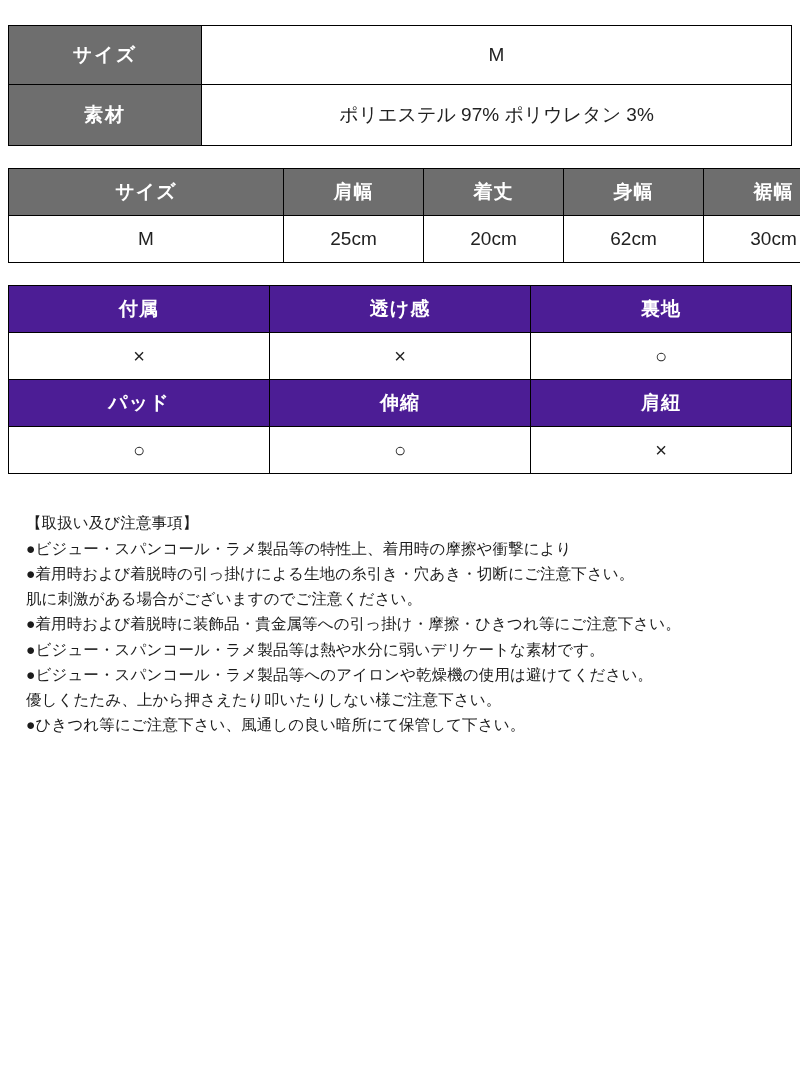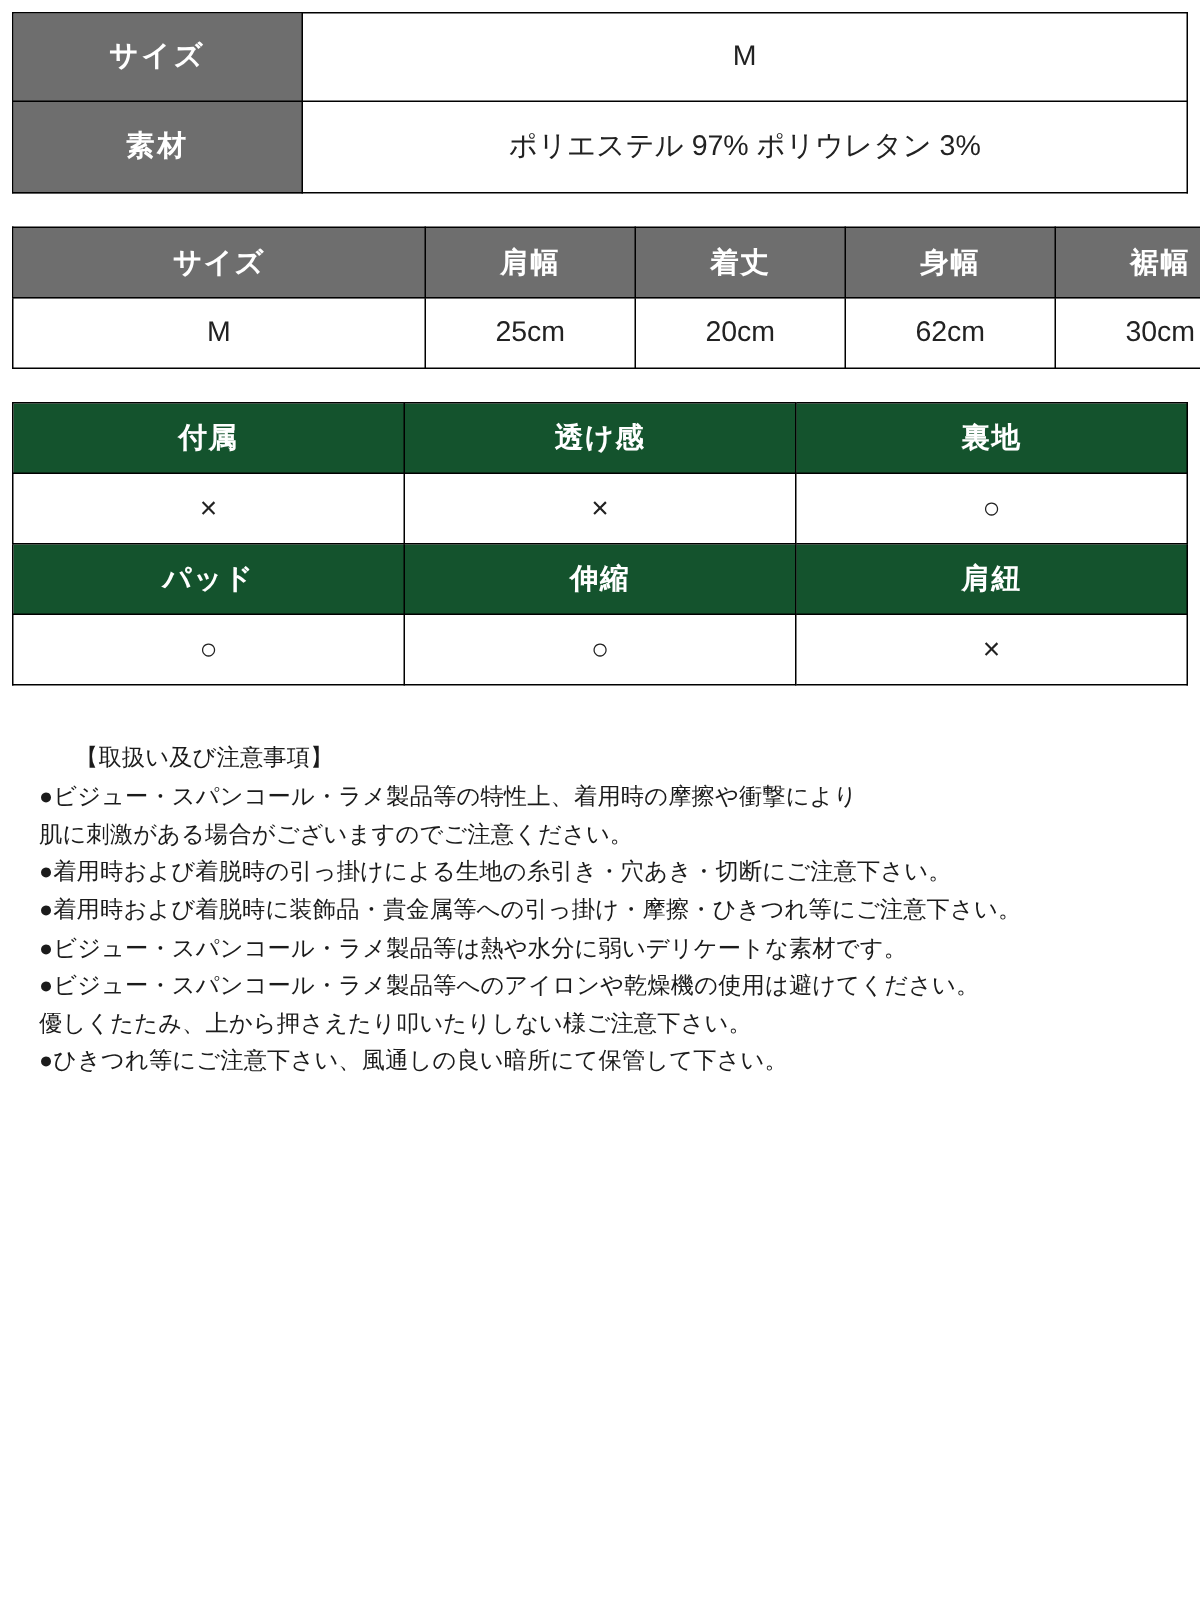--- a/index.html
+++ b/index.html
@@ -12,21 +12,21 @@
     height: 1067px;
     font-family: "Liberation Sans", "DejaVu Sans", sans-serif;
     color: #222222;
     -webkit-font-smoothing: antialiased;
   }
   .page {
     width: 800px;
     height: 1067px;
     position: relative;
     box-sizing: border-box;
-    padding: 8px 8px 0 8px;
+    padding: 25px 8px 0 8px;
   }
 
   table {
     border-collapse: collapse;
     width: 784px;
     table-layout: fixed;
   }
 
   
   .spec-table {
@@ -91,21 +91,21 @@
   .attr-table td {
     border: 1px solid #000000;
     text-align: center;
     vertical-align: middle;
     font-size: 19px;
     height: 30px;
     padding: 8px 4px;
     width: 33.33%;
   }
   .attr-table td.head {
-    background: #14532d;
+    background: #4c1d95;
     color: #ffffff;
     font-weight: bold;
     letter-spacing: 1px;
   }
   .attr-table td.val {
     background: #ffffff;
     color: #222222;
     font-size: 20px;
   }
 
@@ -115,21 +115,20 @@
     font-size: 15.5px;
     line-height: 1.62;
     color: #1b1b1b;
     letter-spacing: 0.1px;
   }
   .notes .note-line {
     white-space: pre-wrap;
   }
   .notes .note-title {
     margin-bottom: 1px;
-    margin-left: 24px;
   }
 </style>
 </head>
 <body>
 
 <div class="page">
 
   <table class="spec-table">
     <tbody>
       <tr class="row-size">
@@ -185,22 +184,22 @@
         <td class="val">○</td>
         <td class="val">○</td>
         <td class="val">×</td>
       </tr>
     </tbody>
   </table>
 
   <div class="notes">
     <div class="note-line note-title">【取扱い及び注意事項】</div>
     <div class="note-line">●ビジュー・スパンコール・ラメ製品等の特性上、着用時の摩擦や衝撃により</div>
+    <div class="note-line">●着用時および着脱時の引っ掛けによる生地の糸引き・穴あき・切断にご注意下さい。</div>
     <div class="note-line">肌に刺激がある場合がございますのでご注意ください。</div>
-    <div class="note-line">●着用時および着脱時の引っ掛けによる生地の糸引き・穴あき・切断にご注意下さい。</div>
     <div class="note-line">●着用時および着脱時に装飾品・貴金属等への引っ掛け・摩擦・ひきつれ等にご注意下さい。</div>
     <div class="note-line">●ビジュー・スパンコール・ラメ製品等は熱や水分に弱いデリケートな素材です。</div>
     <div class="note-line">●ビジュー・スパンコール・ラメ製品等へのアイロンや乾燥機の使用は避けてください。</div>
     <div class="note-line">優しくたたみ、上から押さえたり叩いたりしない様ご注意下さい。</div>
     <div class="note-line">●ひきつれ等にご注意下さい、風通しの良い暗所にて保管して下さい。</div>
   </div>
 
 </div>
 
 </body></html>

